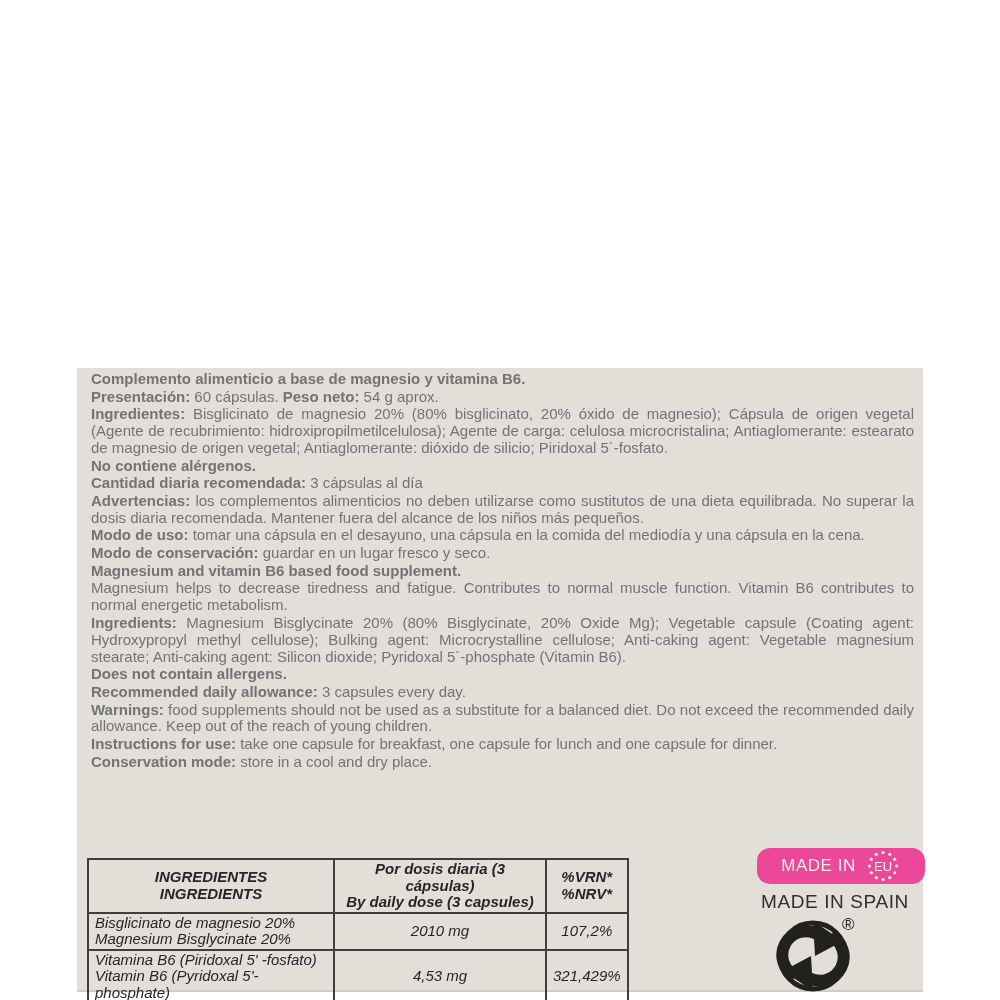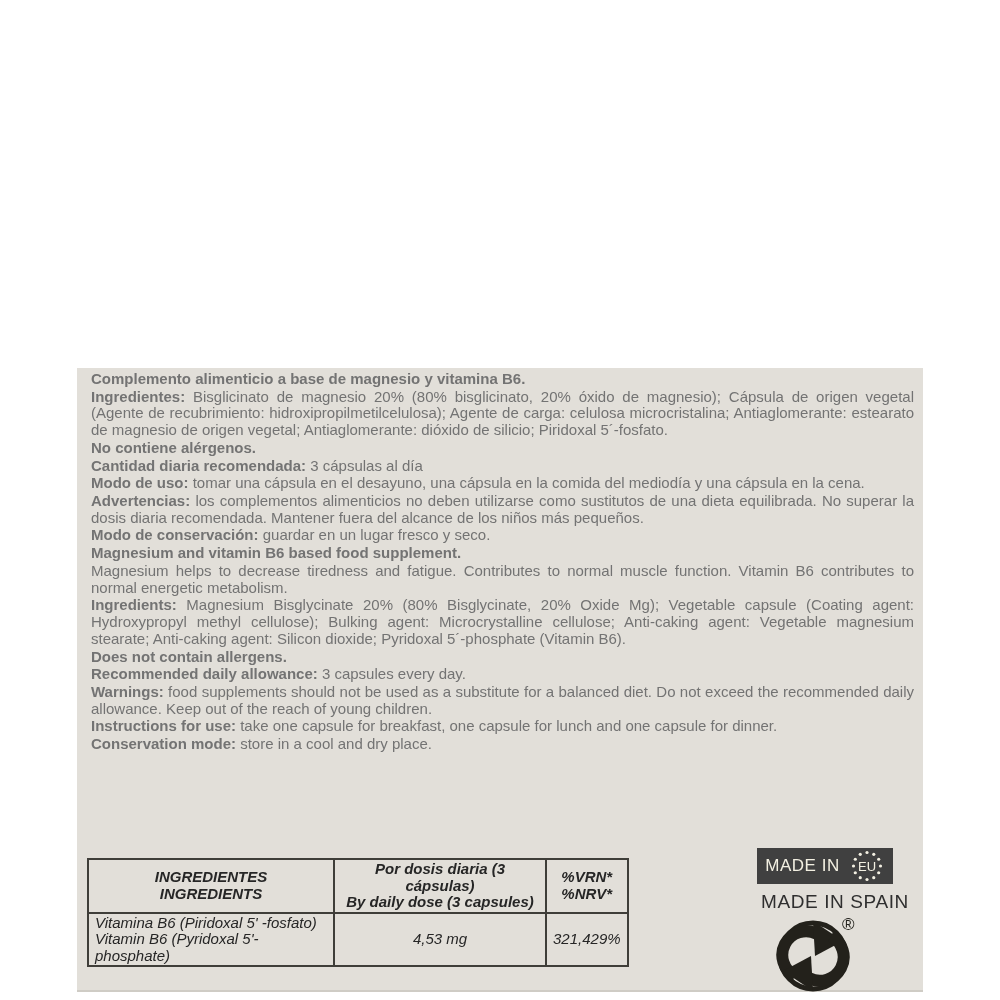--- a/index.html
+++ b/index.html
@@ -34,22 +34,22 @@
   table.nutri th { font-weight:bold; text-align:center; }
   td.col-ing { text-align:left; }
   td.col-amt, td.col-nrv { text-align:center; }
   .cw1 { width:246px; } .cw2 { width:212px; } .cw3 { width:72px; }
 
   .footnote {
     position:absolute; left:10px; top:608px; font-size:15px; color:#262626;
   }
 
   .eu-badge {
-    position:absolute; left:680px; top:480px; width:136px; height:36px;
-    background:#404040; border-radius:0;
+    position:absolute; left:680px; top:480px; width:168px; height:36px;
+    background:#ec4899; border-radius:13px;
     display:flex; align-items:center; justify-content:center; gap:9px;
     color:#f3f0e2;
   }
   .eu-badge .made-in { font-size:17px; letter-spacing:0.5px; }
 
   .made-in-spain {
     position:absolute; left:680px; top:523px; width:156px;
     text-align:center; font-size:19px; letter-spacing:0.6px; color:#2f2f2f;
   }
 
@@ -58,25 +58,26 @@
     position:absolute; left:765px; top:547px; font-size:17px; color:#22211c;
   }
 </style>
 </head>
 <body>
 
 <div class="label">
 
   <div class="text-block">
       <p><b>Complemento alimenticio a base de magnesio y vitamina B6.</b></p>
+      <p><b>Presentación:</b><span> 60 cápsulas. </span><b>Peso neto:</b><span> 54 g aprox.</span></p>
       <p><b>Ingredientes:</b><span> Bisglicinato de magnesio 20% (80% bisglicinato, 20% óxido de magnesio); Cápsula de origen vegetal (Agente de recubrimiento: hidroxipropilmetilcelulosa); Agente de carga: celulosa microcristalina; Antiaglomerante: estearato de magnesio de origen vegetal; Antiaglomerante: dióxido de silicio; Piridoxal 5´-fosfato.</span></p>
       <p><b>No contiene alérgenos.</b></p>
       <p><b>Cantidad diaria recomendada:</b><span> 3 cápsulas al día</span></p>
+      <p><b>Advertencias:</b><span> los complementos alimenticios no deben utilizarse como sustitutos de una dieta equilibrada. No superar la dosis diaria recomendada. Mantener fuera del alcance de los niños más pequeños.</span></p>
       <p><b>Modo de uso:</b><span> tomar una cápsula en el desayuno, una cápsula en la comida del mediodía y una cápsula en la cena.</span></p>
-      <p><b>Advertencias:</b><span> los complementos alimenticios no deben utilizarse como sustitutos de una dieta equilibrada. No superar la dosis diaria recomendada. Mantener fuera del alcance de los niños más pequeños.</span></p>
       <p><b>Modo de conservación:</b><span> guardar en un lugar fresco y seco.</span></p>
       <p><b>Magnesium and vitamin B6 based food supplement.</b></p>
       <p><span>Magnesium helps to decrease tiredness and fatigue. Contributes to normal muscle function. Vitamin B6 contributes to normal energetic metabolism.</span></p>
       <p><b>Ingredients:</b><span> Magnesium Bisglycinate 20% (80% Bisglycinate, 20% Oxide Mg); Vegetable capsule (Coating agent: Hydroxypropyl methyl cellulose); Bulking agent: Microcrystalline cellulose; Anti-caking agent: Vegetable magnesium stearate; Anti-caking agent: Silicon dioxide; Pyridoxal 5´-phosphate (Vitamin B6).</span></p>
       <p><b>Does not contain allergens.</b></p>
       <p><b>Recommended daily allowance:</b><span> 3 capsules every day.</span></p>
       <p><b>Warnings:</b><span> food supplements should not be used as a substitute for a balanced diet. Do not exceed the recommended daily allowance. Keep out of the reach of young children.</span></p>
       <p><b>Instructions for use:</b><span> take one capsule for breakfast, one capsule for lunch and one capsule for dinner.</span></p>
       <p><b>Conservation mode:</b><span> store in a cool and dry place.</span></p>
     </div>
@@ -97,20 +98,28 @@
             <div>Por dosis diaria (3 cápsulas)</div>
             <div>By daily dose (3 capsules)</div>
           </th>
           <th>
             <div>%VRN*</div>
             <div>%NRV*</div>
           </th>
         </tr>
       </thead>
     <tbody>
+        <tr>
+          <td class="col-ing">
+            <div>Bisglicinato de magnesio 20%</div>
+            <div>Magnesium Bisglycinate 20%</div>
+          </td>
+          <td class="col-amt">2010 mg</td>
+          <td class="col-nrv">107,2%</td>
+        </tr>
         <tr>
           <td class="col-ing">
             <div>Vitamina B6 (Piridoxal 5' -fosfato)</div>
             <div>Vitamin B6 (Pyridoxal 5'-phosphate)</div>
           </td>
           <td class="col-amt">4,53 mg</td>
           <td class="col-nrv">321,429%</td>
         </tr>
       </tbody>
   </table>

